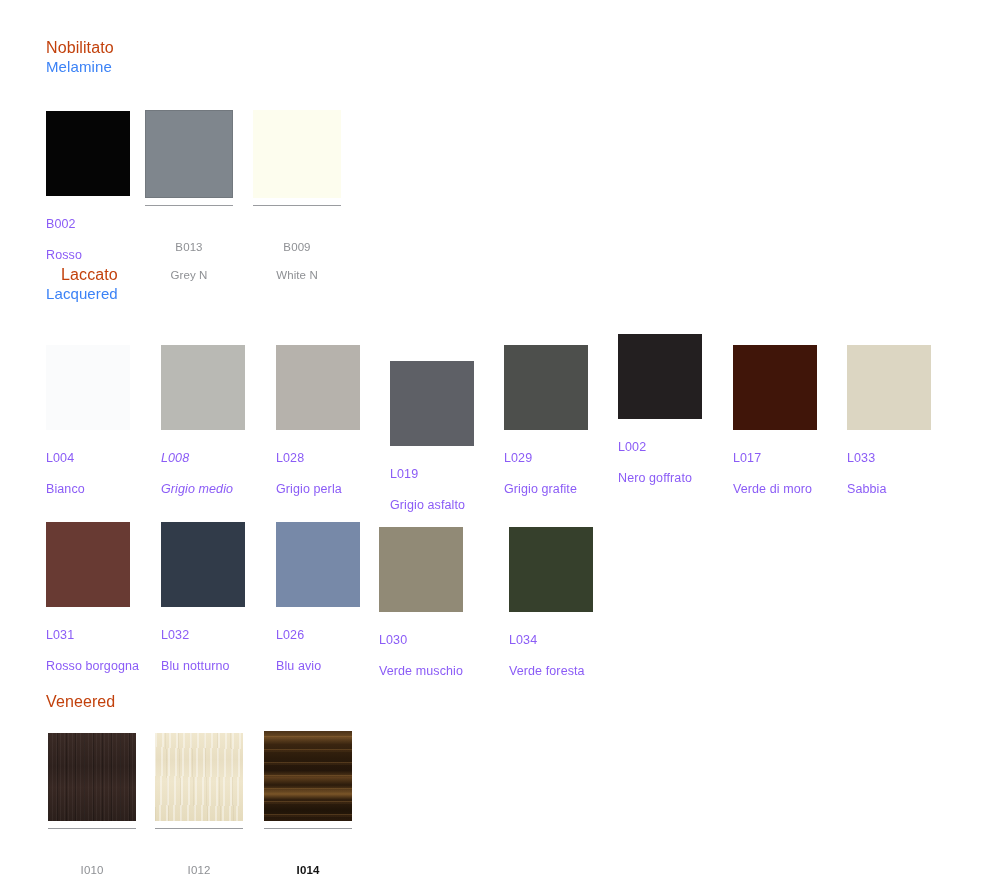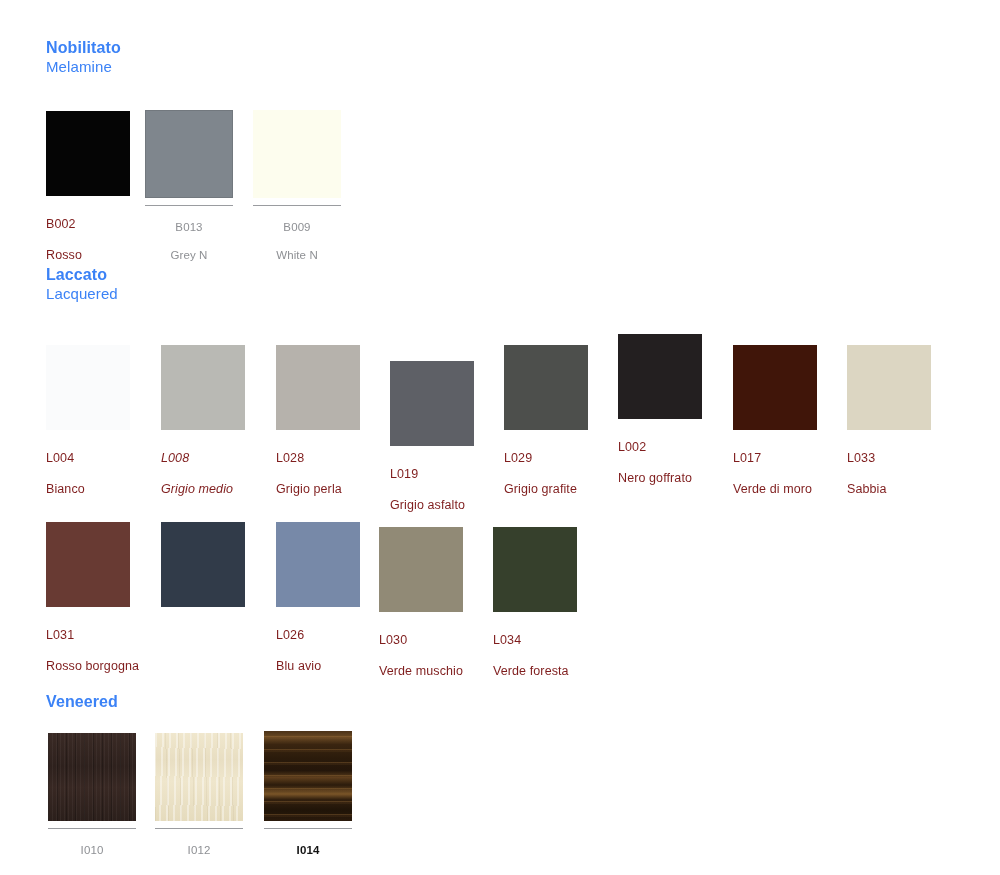--- a/index.html
+++ b/index.html
@@ -11,54 +11,54 @@
     color:#1b1b1b;
     overflow:hidden;
     position:relative;
     -webkit-font-smoothing:antialiased;
   }
   .page{position:relative;width:1000px;height:875px;}
 
   
   .section-head{position:absolute;}
   .section-head .title{
-    font-size:16px;font-weight:700;letter-spacing:.1px;
-    color:#3b82f6;line-height:19px;white-space:nowrap;
+    font-size:16px;font-weight:400;letter-spacing:.1px;
+    color:#c2410c;line-height:19px;white-space:nowrap;text-align:right;
   }
   .section-head .subtitle{
     font-size:15px;font-weight:400;letter-spacing:.1px;
     color:#3b82f6;line-height:19px;white-space:nowrap;
   }
 
   
   .swatch-cell{position:absolute;}
   .chip{
     width:84px;height:85px;
     background:#ccc;
     position:relative;
     box-sizing:border-box;
   }
   .chip.bordered{box-shadow:inset 0 0 0 1px rgba(0,0,0,.10);}
 
   
   .cap{
     margin-top:5px;
     font-size:12.5px;line-height:15.5px;
-    color:#7f1d1d;
+    color:#8b5cf6;
     text-align:left;
     white-space:pre-line;
     letter-spacing:.1px;
   }
   .cap .code{display:block;}
   .cap .name{display:block;}
 
   
   .swatch-cell.ruled .cap{
     margin-top:0;
-    padding-top:0;
+    padding-top:20px;
     text-align:center;
     color:#8e9094;
     font-size:11.5px;line-height:14px;
     border-top:1.4px solid #9a9ca0;
   }
   .swatch-cell.ruled.emph .cap{
     color:#141414;
     font-weight:700;
   }
   .swatch-cell.ruled .gap{height:7px;}
@@ -218,39 +218,43 @@
   <div class="swatch-cell" style="left:46px;top:522px;">
     <div class="chip" style="background:#683a33;"></div>
     <div class="cap">
       <span class="code">L031</span>
       <span class="name">Rosso borgogna</span>
     </div>
   </div>
 
   <div class="swatch-cell" style="left:161px;top:522px;">
     <div class="chip" style="background:#313b49;"></div>
+    <div class="cap">
+      <span class="code">L032</span>
+      <span class="name">Blu notturno</span>
+    </div>
   </div>
 
   <div class="swatch-cell" style="left:276px;top:522px;">
     <div class="chip" style="background:#7789a8;"></div>
     <div class="cap">
       <span class="code">L026</span>
       <span class="name">Blu avio</span>
     </div>
   </div>
 
   <div class="swatch-cell" style="left:379px;top:527px;">
     <div class="chip" style="background:#918a76;"></div>
     <div class="cap">
       <span class="code">L030</span>
       <span class="name">Verde muschio</span>
     </div>
   </div>
 
-  <div class="swatch-cell" style="left:493px;top:527px;">
+  <div class="swatch-cell" style="left:509px;top:527px;">
     <div class="chip" style="background:#36402c;"></div>
     <div class="cap">
       <span class="code">L034</span>
       <span class="name">Verde foresta</span>
     </div>
   </div>
 
   <div class="section-head" style="left:46px;top:692px;">
     <div class="title">Veneered</div>
   </div>

